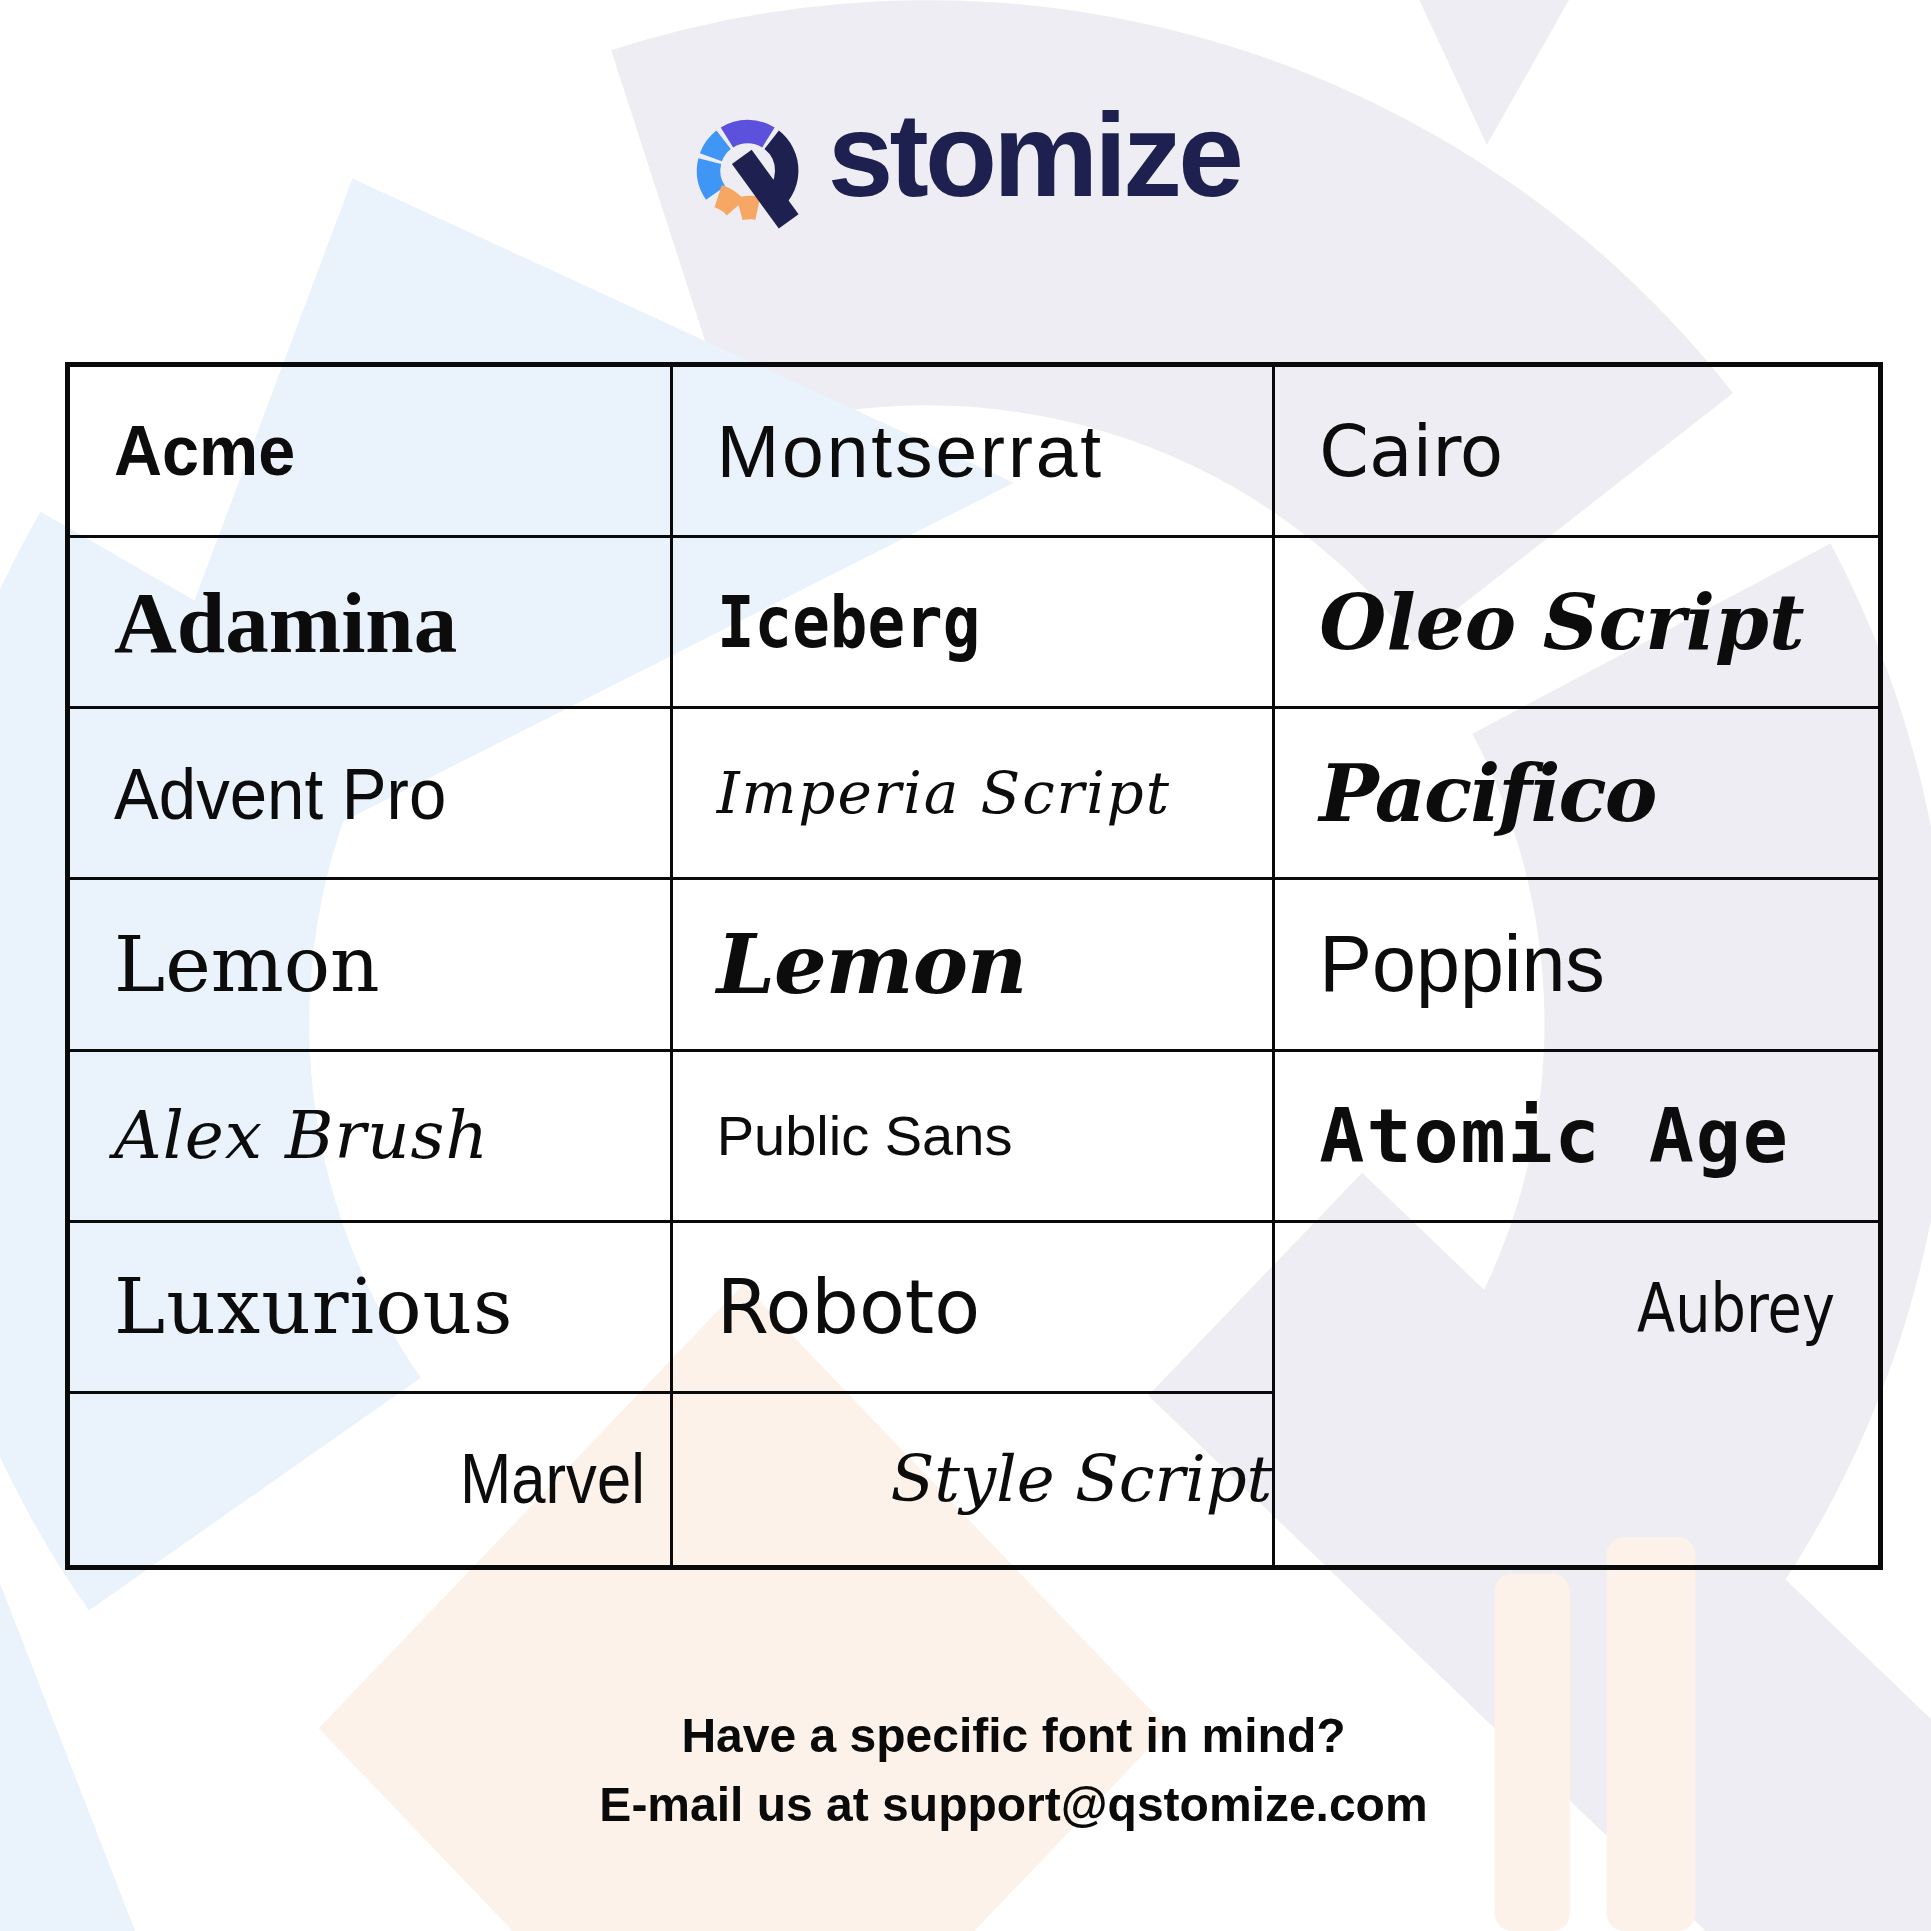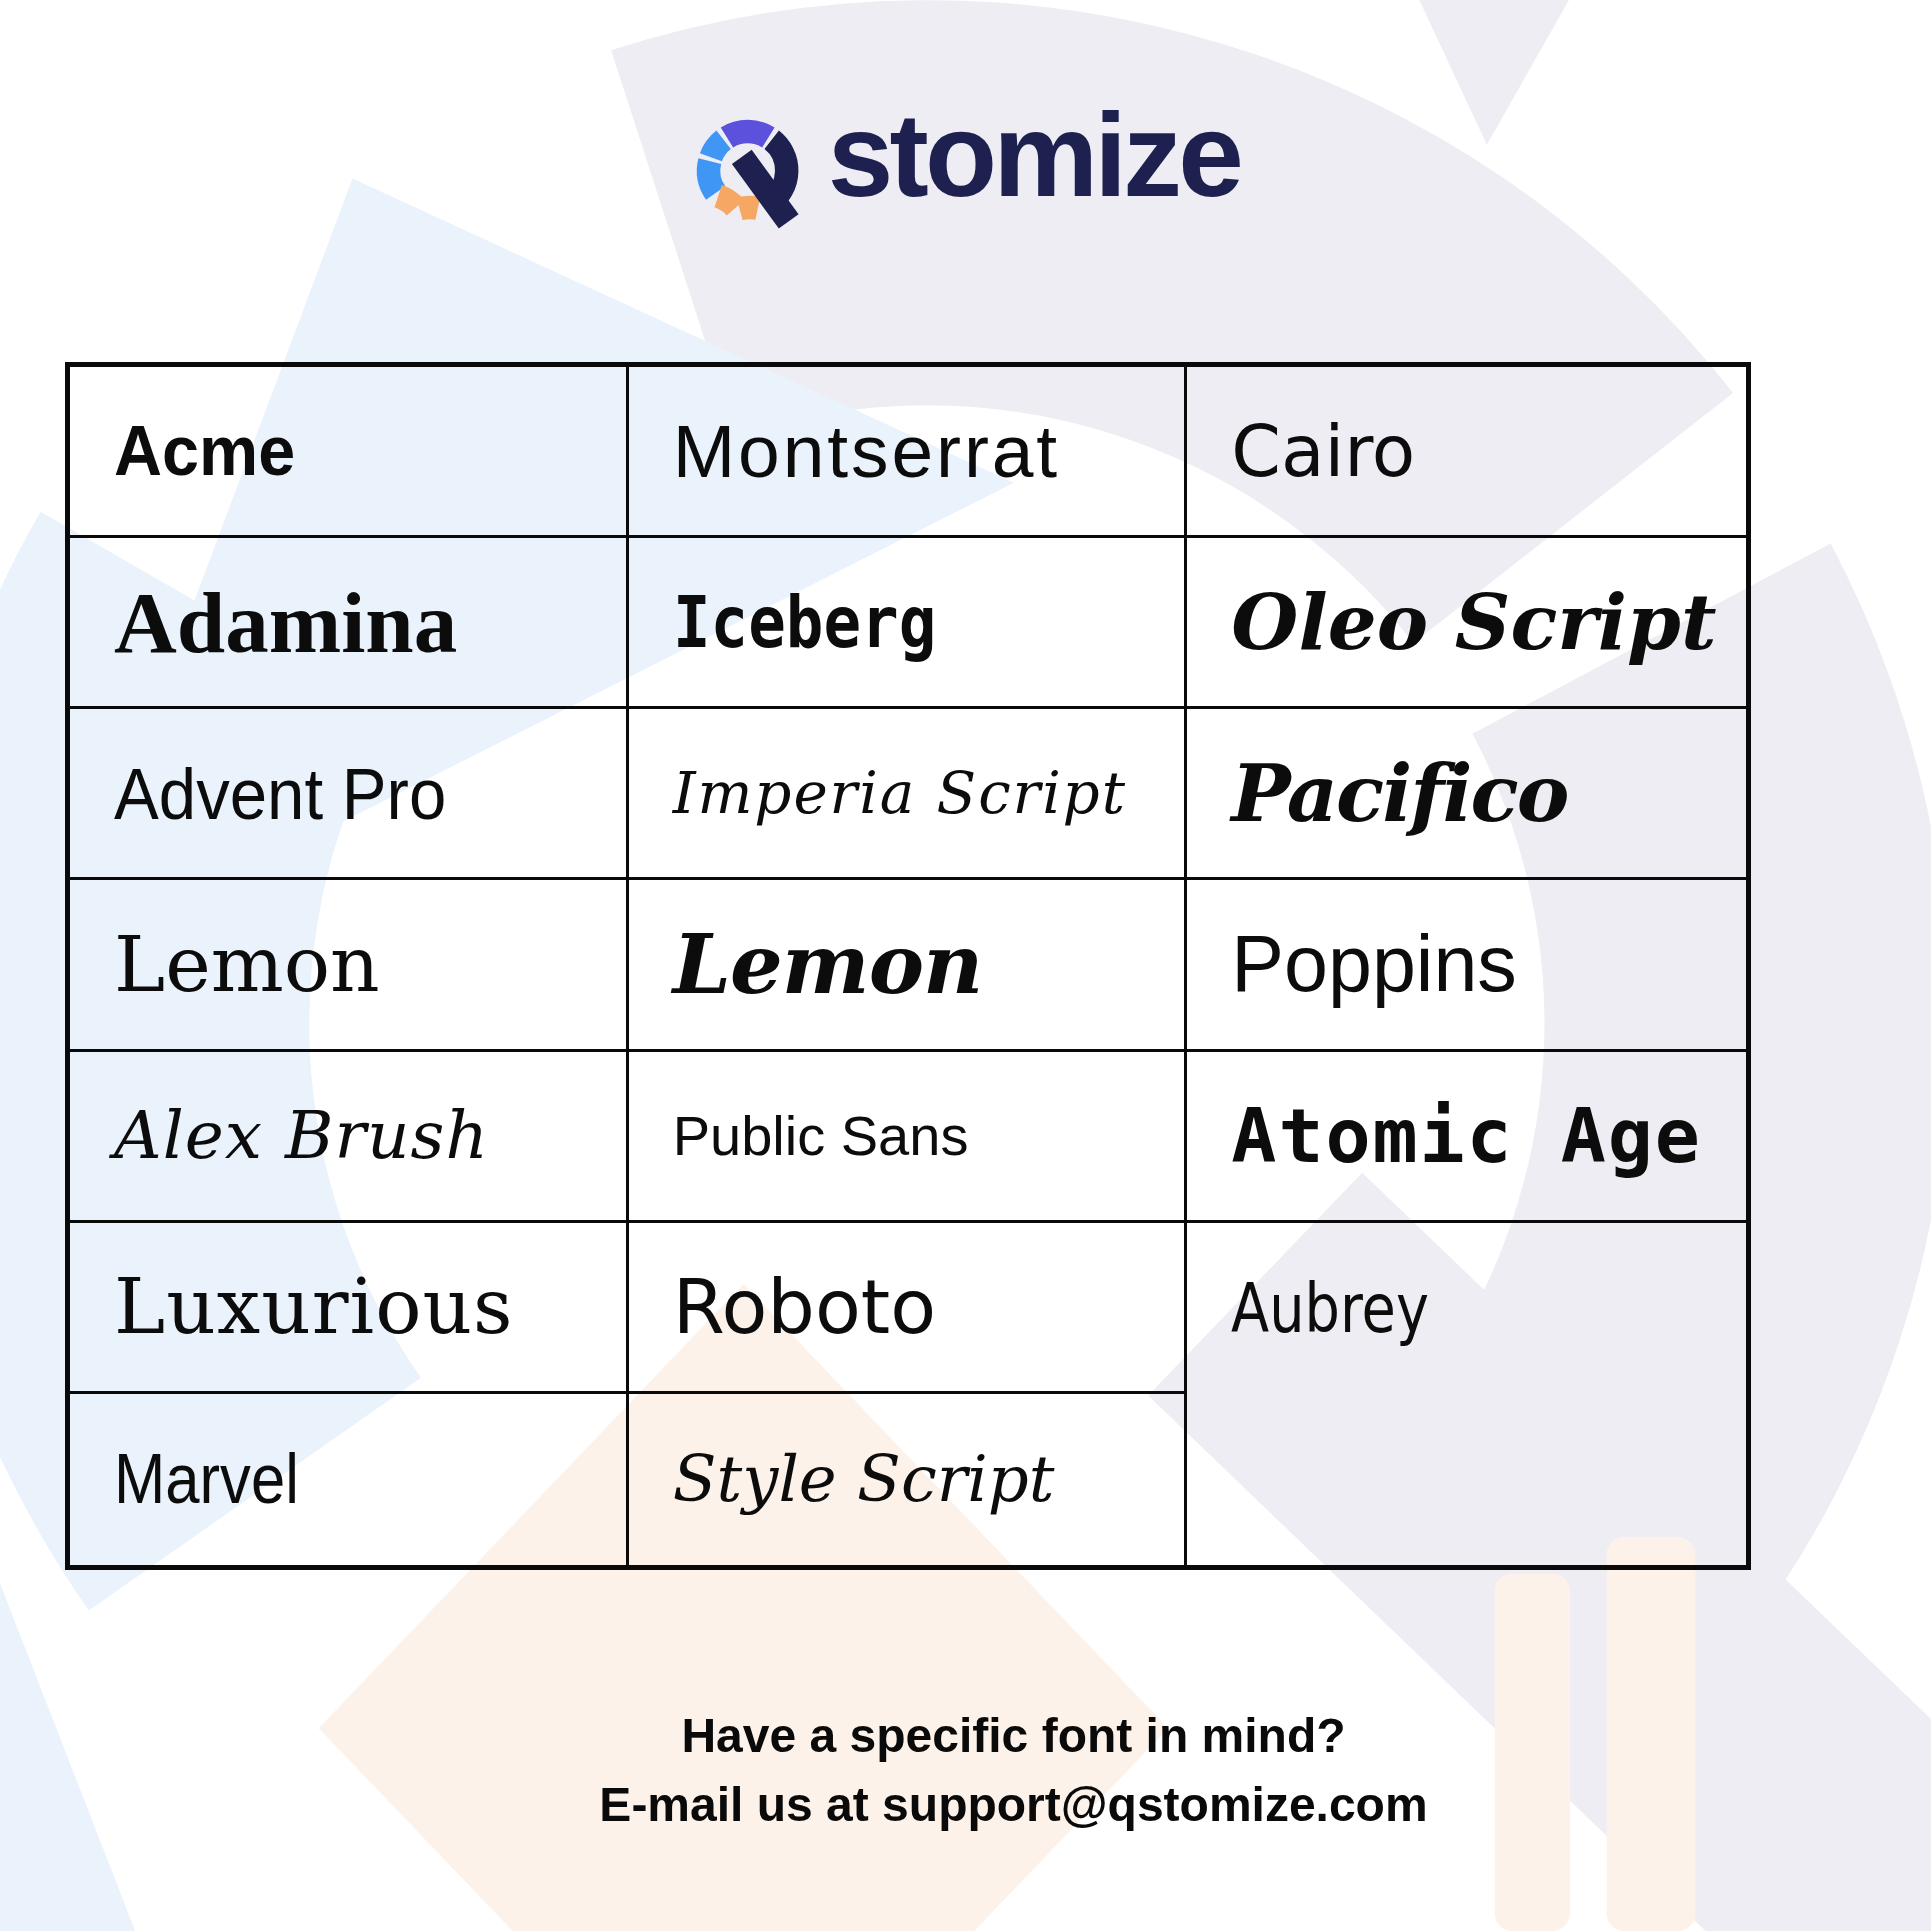--- a/index.html
+++ b/index.html
@@ -15,31 +15,31 @@
     display:flex;justify-content:center;align-items:flex-start;gap:9.7px;
   }
   .logo .q-icon{width:127px;height:127px;flex:0 0 auto;margin-top:5.8px;}
   .logo .wordmark{
     font-family:"Liberation Sans", sans-serif;
     font-weight:bold;font-size:118px;letter-spacing:-3.9px;
     color:#1e2150;line-height:1;margin-top:-7.7px;
   }
   
   .font-table{
-    position:absolute;left:65px;top:362px;width:1686px;height:1208px;z-index:2;
+    position:absolute;left:65px;top:362px;width:1818px;height:1208px;z-index:2;
     display:grid;grid-template-columns:repeat(3,1fr);grid-template-rows:repeat(7,1fr);
     border:5.8px solid #0a0a0a;box-sizing:border-box;background:transparent;
   }
   .cell{
     border-right:3.9px solid #0a0a0a;border-bottom:3.9px solid #0a0a0a;
     display:flex;align-items:center;padding-left:44px;box-sizing:border-box;
     overflow:hidden;color:#0c0c0c;white-space:nowrap;
   }
   .cell:nth-child(3n){border-right:none;}
-  .cell:nth-last-child(-n+3){border-bottom:none;}
+  .cell:nth-last-child(-n+3){border-bottom:none;justify-content:flex-end;}
   .cell span{display:inline-block;transform-origin:left center;}
   
   .f-acme span       {font-family:"Liberation Sans",sans-serif;font-weight:bold;font-size:70px;transform:scaleX(.95);}
   .f-cairo span      {font-family:"DejaVu Sans",sans-serif;font-size:71px;}
   .f-montserrat span {font-family:"Liberation Sans",sans-serif;font-size:75px;letter-spacing:2.9px;}
   .f-adamina span    {font-family:"Liberation Serif",serif;font-size:87px;font-weight:bold;}
   .f-iceberg span    {font-family:"DejaVu Sans Mono",monospace;font-weight:bold;font-size:71px;transform:scaleX(.88);}
   .f-oleo span       {font-family:"DejaVu Serif",serif;font-weight:bold;font-style:italic;font-size:77px;}
   .f-advent span     {font-family:"Liberation Sans",sans-serif;font-weight:300;font-size:73px;transform:scaleX(.92);}
   .f-imperia span    {font-family:"DejaVu Serif",serif;font-style:italic;font-size:58px;letter-spacing:1.9px;}

